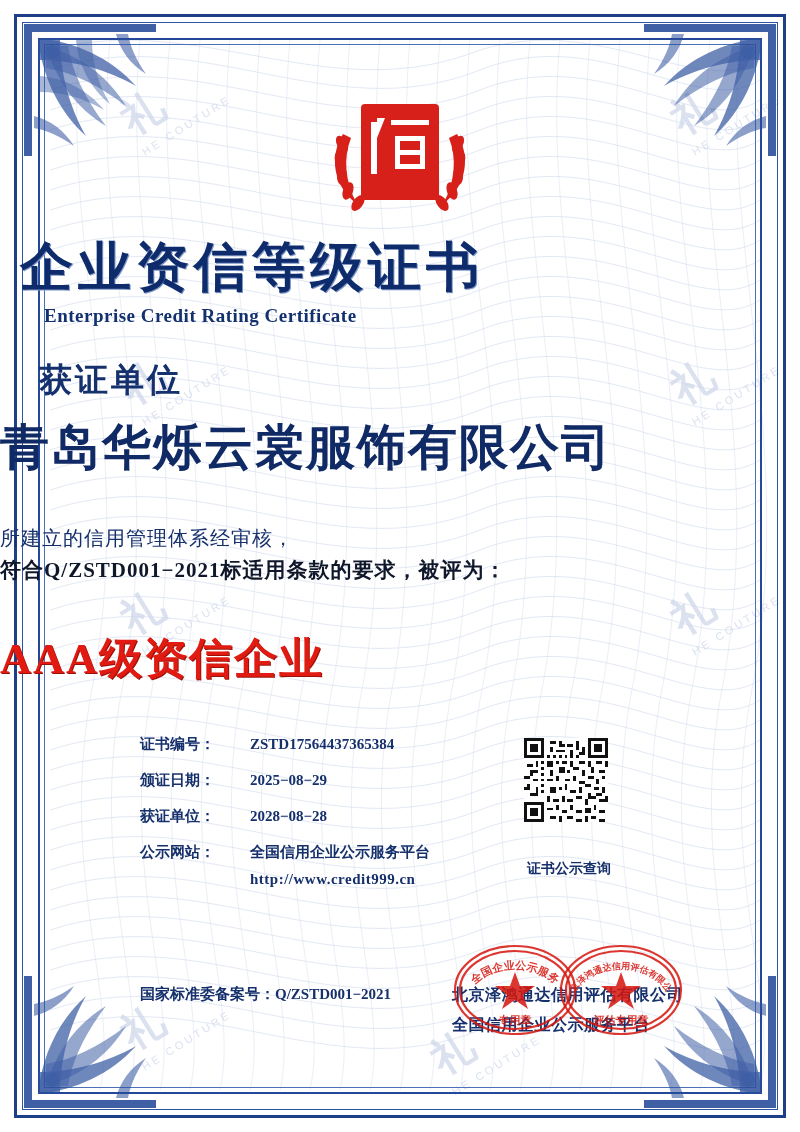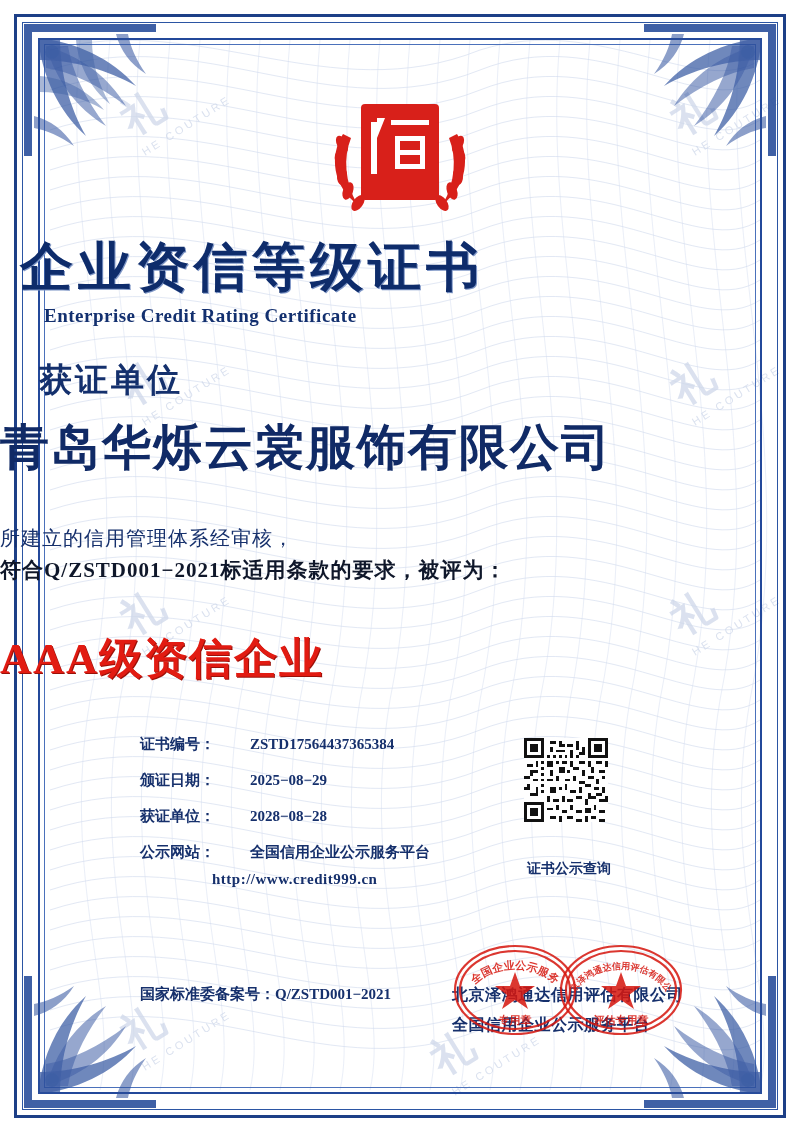--- a/index.html
+++ b/index.html
@@ -106,21 +106,21 @@
   .details{
     position:absolute;left:140px;top:735px;width:380px;text-align:left;
   }
   .drow{
     display:flex;align-items:baseline;margin-bottom:17px;
     font-size:15px;color:#16306c;font-weight:700;
   }
   .dlabel{width:110px;flex:0 0 110px;}
   .dvalue{flex:1;}
   .durl{
-    margin-top:-8px;margin-left:72px;font-size:15px;font-weight:700;color:#16306c;
+    margin-top:-8px;margin-left:110px;font-size:15px;font-weight:700;color:#16306c;
     letter-spacing:.5px;
   }
 
   
   .qr-wrap{position:absolute;left:524px;top:738px;width:84px;height:84px;}
   .qr-caption{
     position:absolute;left:484px;top:860px;width:170px;text-align:center;
     font-size:14px;font-weight:700;color:#16306c;
   }
 

